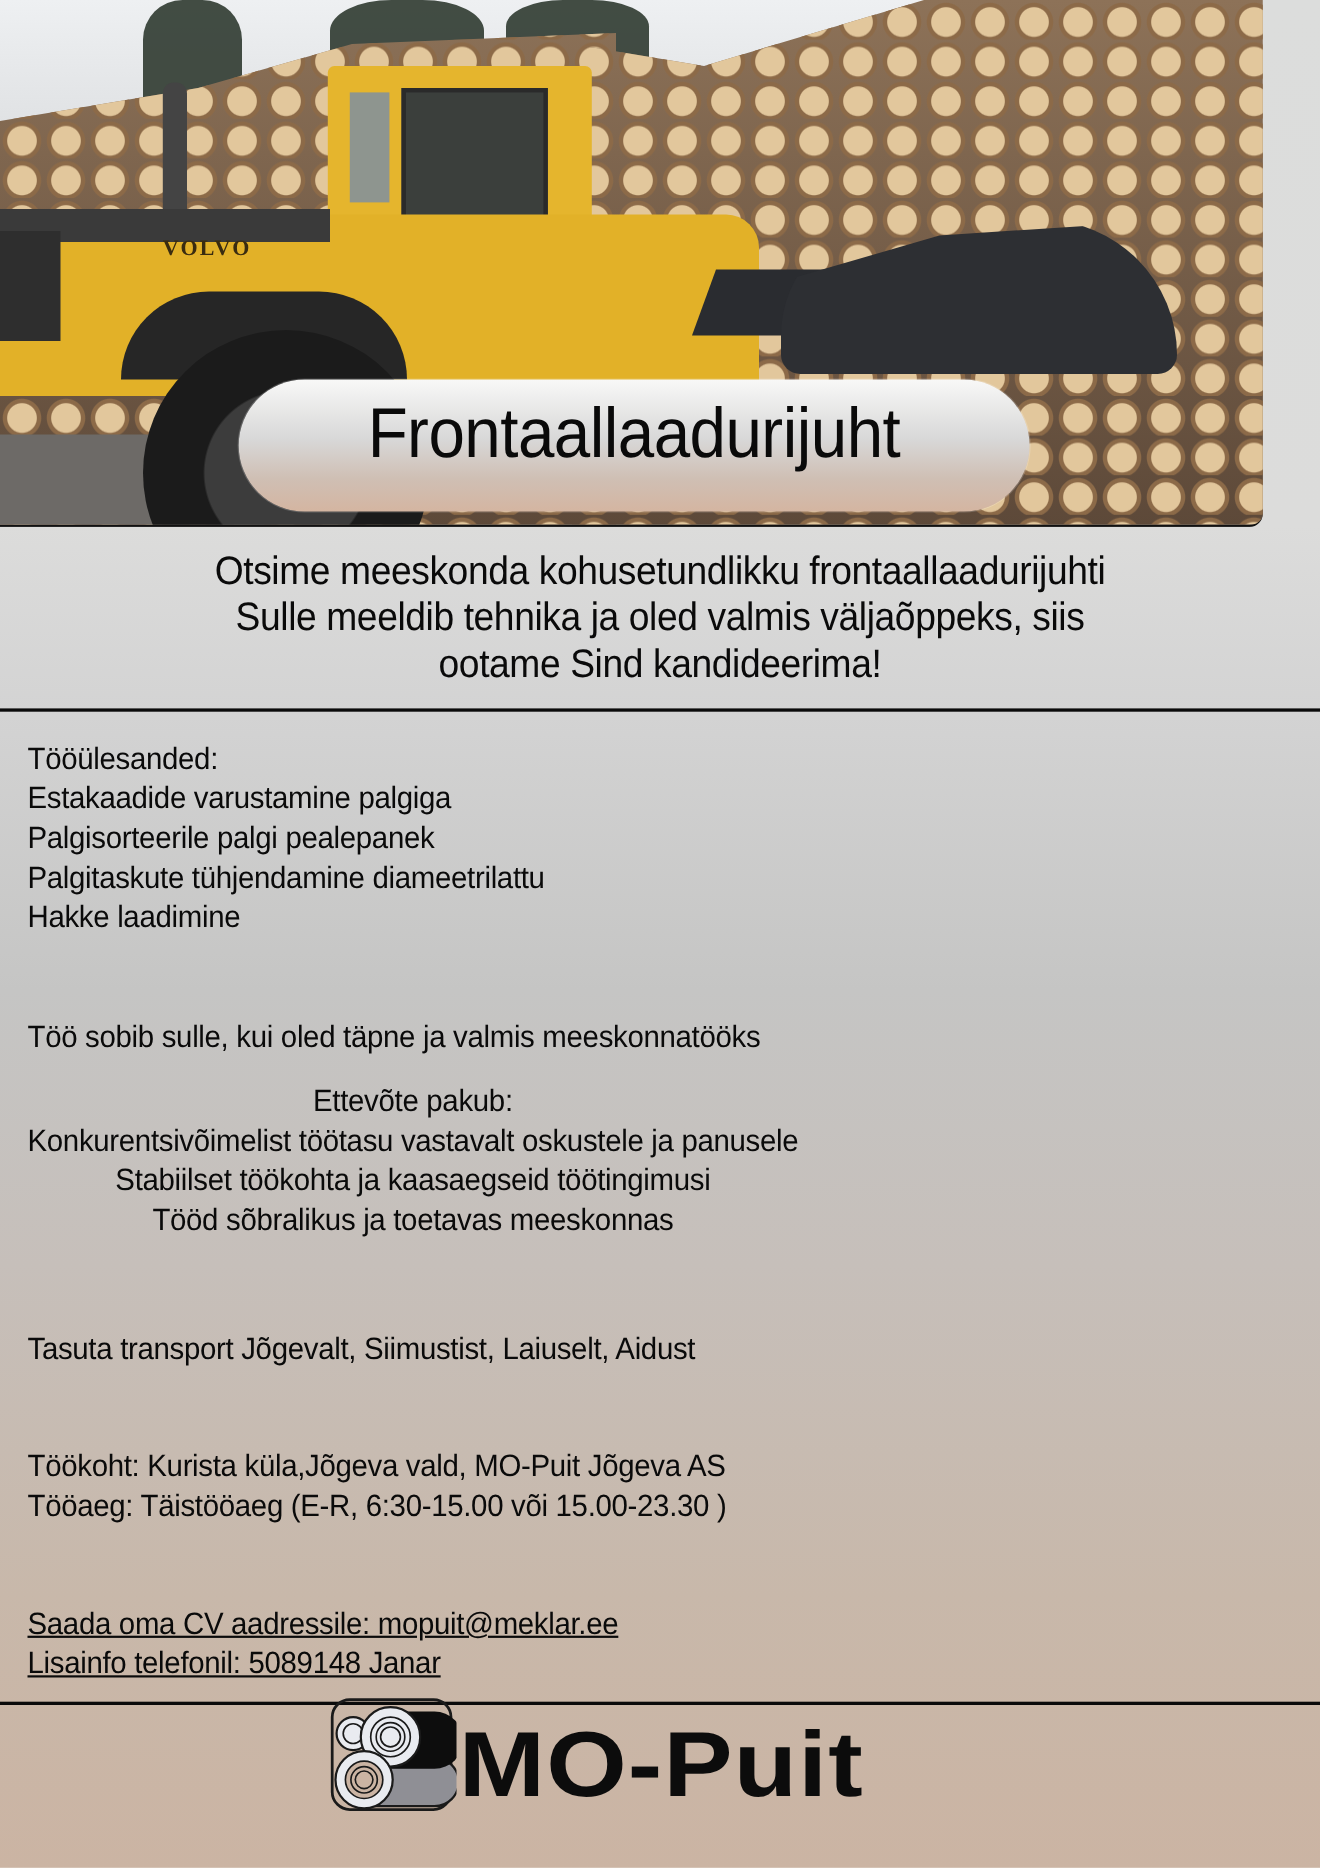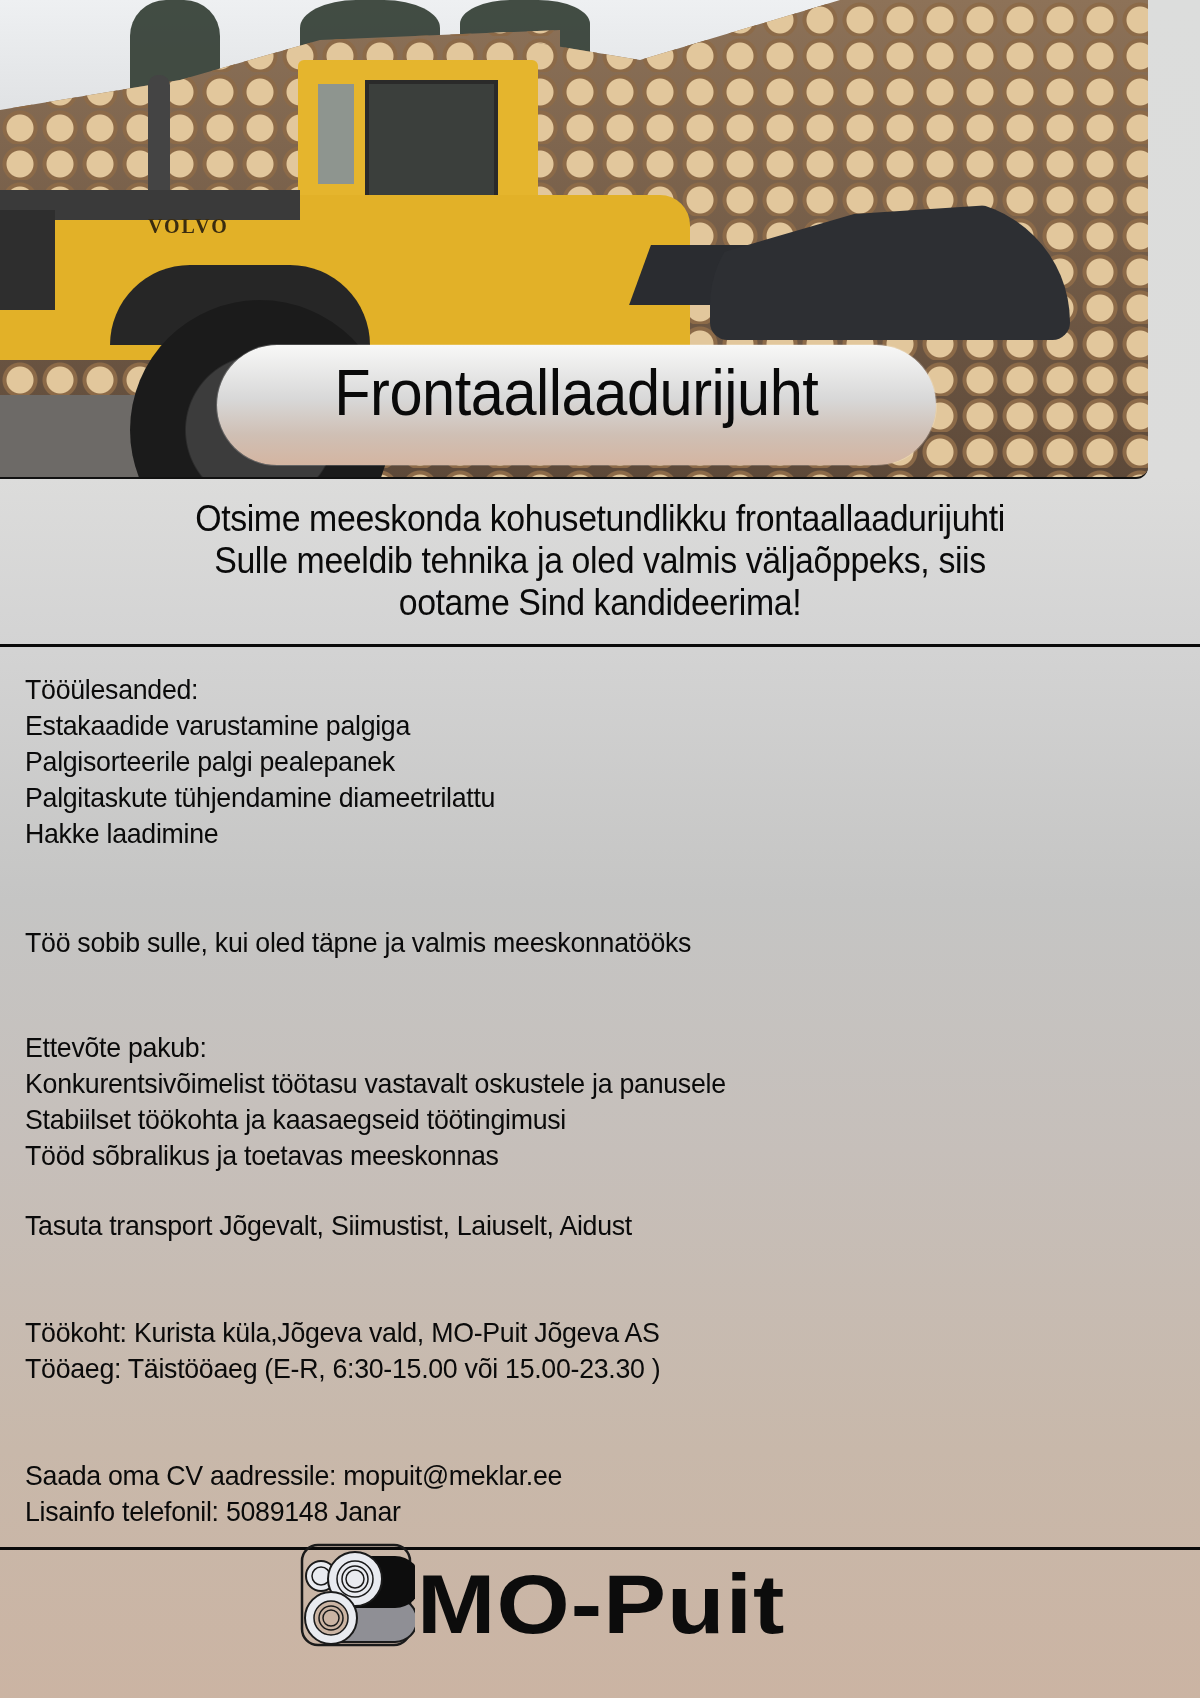--- a/index.html
+++ b/index.html
@@ -93,24 +93,24 @@
       position: absolute;
       left: 25px;
       font-size: 28px;
       line-height: 36px;
       letter-spacing: -0.3px;
     }
     .body-text div { white-space: nowrap; transform-origin: left; transform: scaleX(0.955); }
 
     .sec-tasks { top: 672px; }
     .sec-fit { top: 913px; margin-top: 12px; }
-    .sec-offer { top: 1030px; }
+    .sec-offer { top: 983px; text-align: center; }
     .sec-transport { top: 1208px; }
     .sec-place { top: 1315px; }
-    .sec-contact { top: 1458px; }
+    .sec-contact { top: 1458px; text-decoration: underline; }
 
     
     .logo {
       position: absolute; left: 299px; top: 1542px;
       width: 510px; height: 108px;
     }
     .logo-icon { position:absolute; left:0; top:0; width:116px; height:106px; }
     .logo-text {
       position:absolute; left:118px; top:20px;
       font-family: "Liberation Sans", sans-serif;

